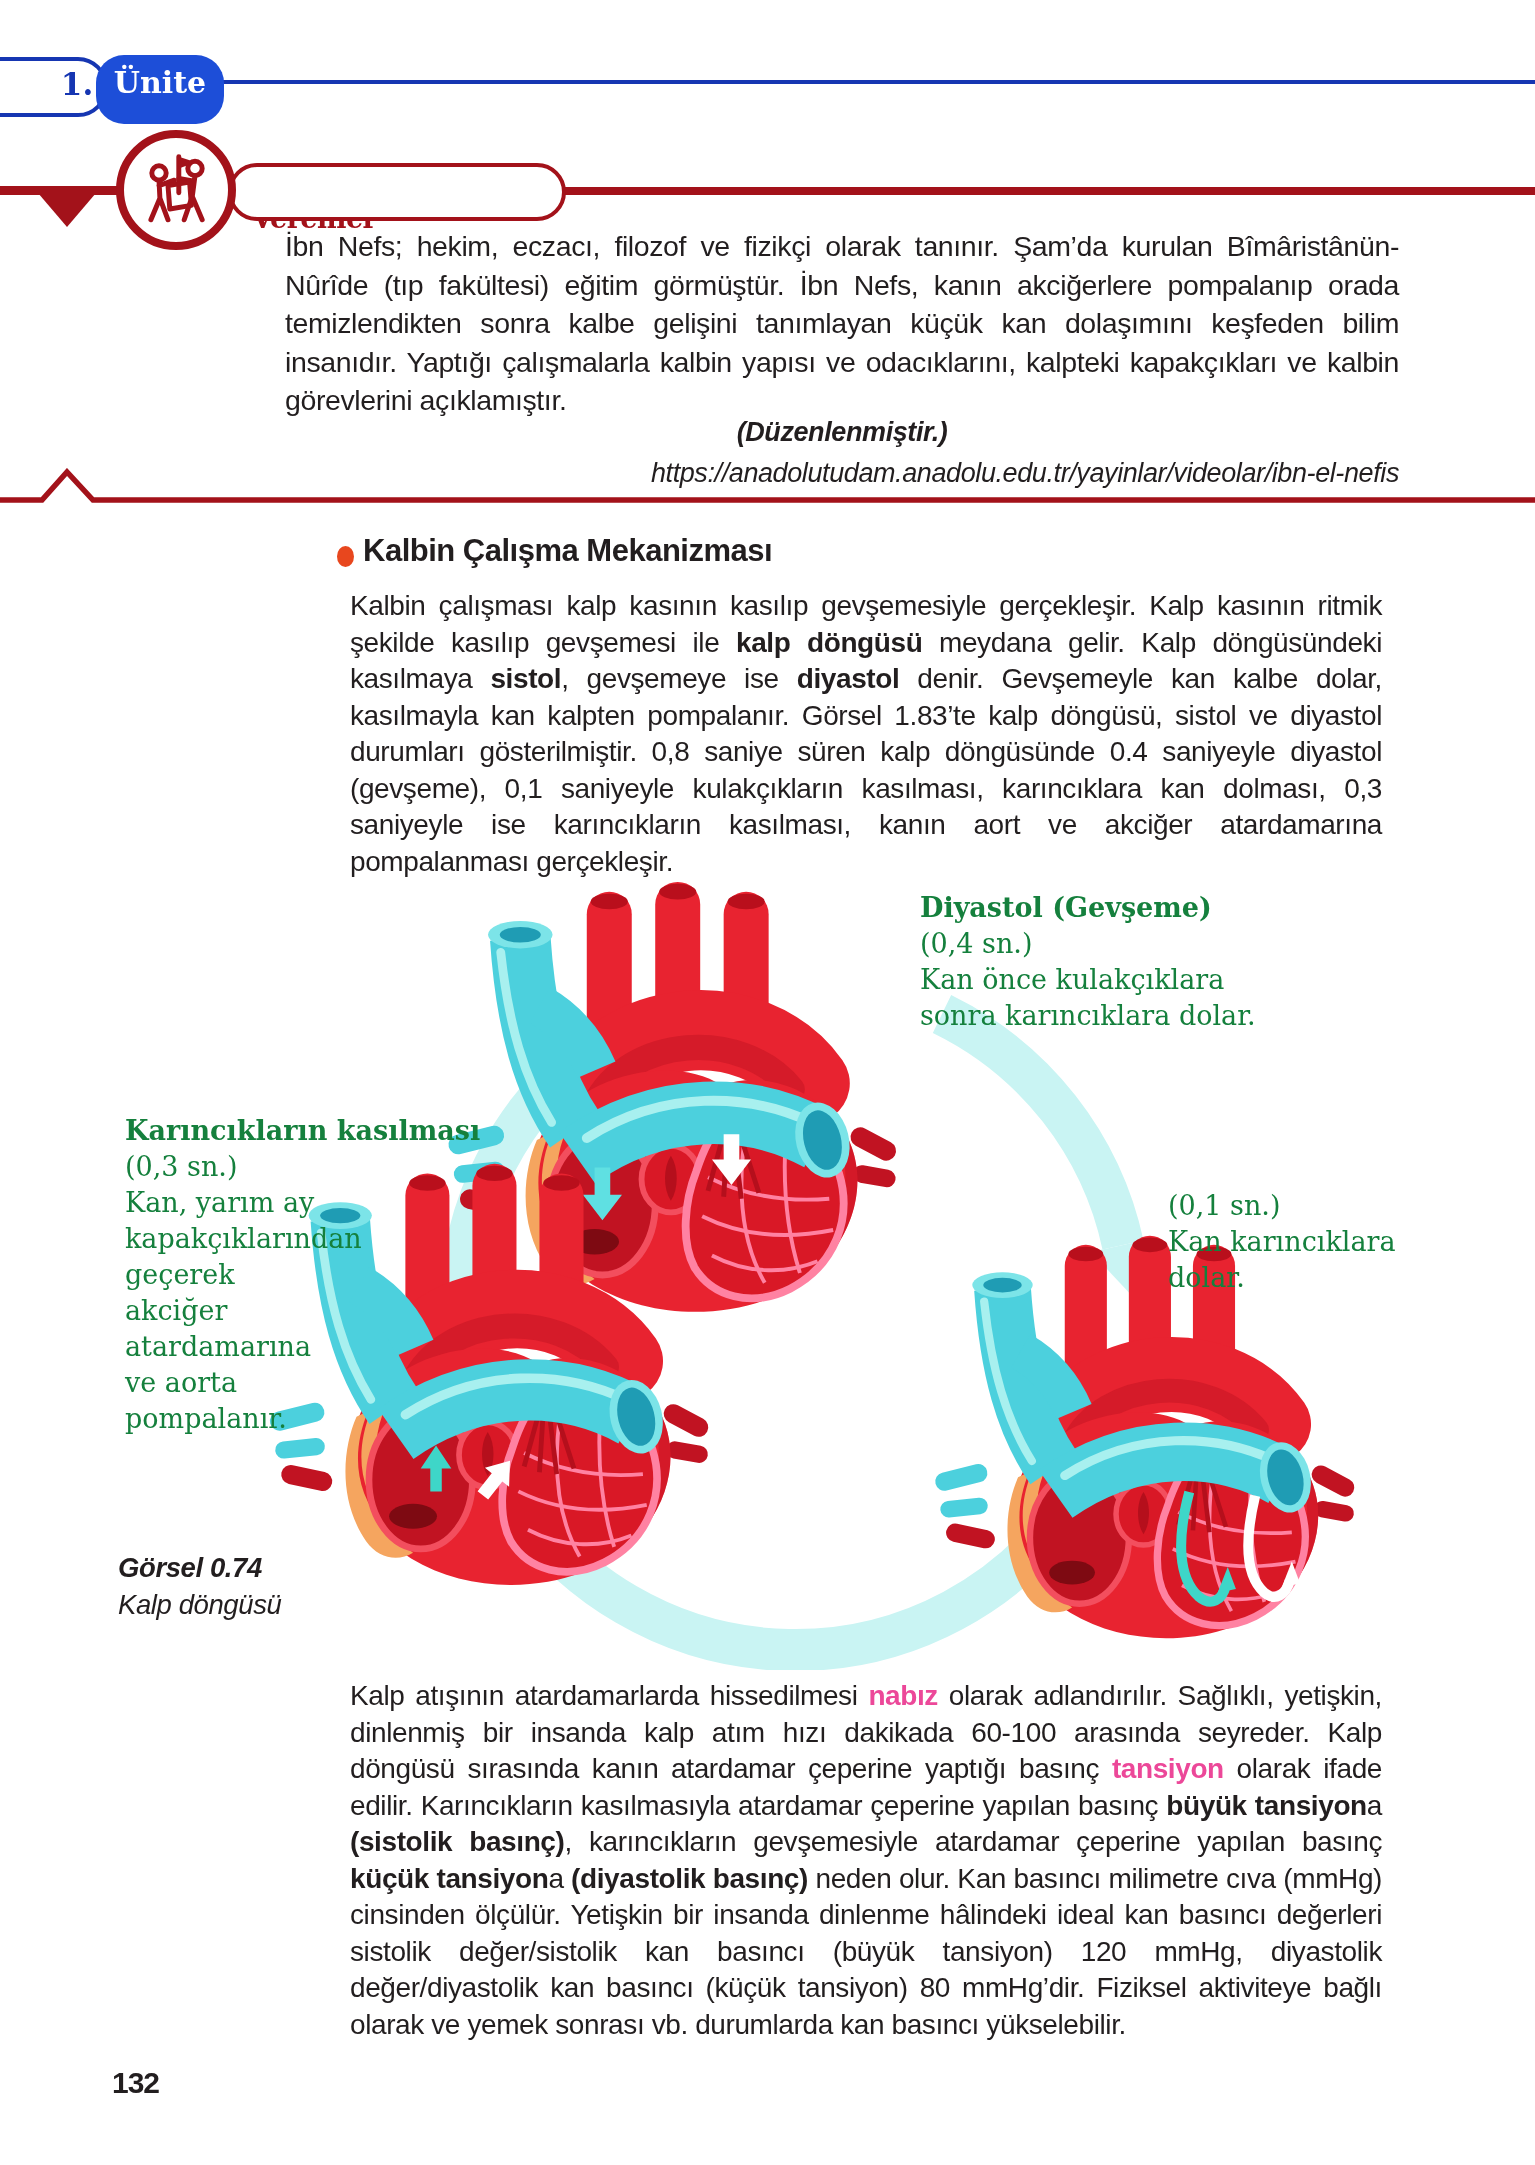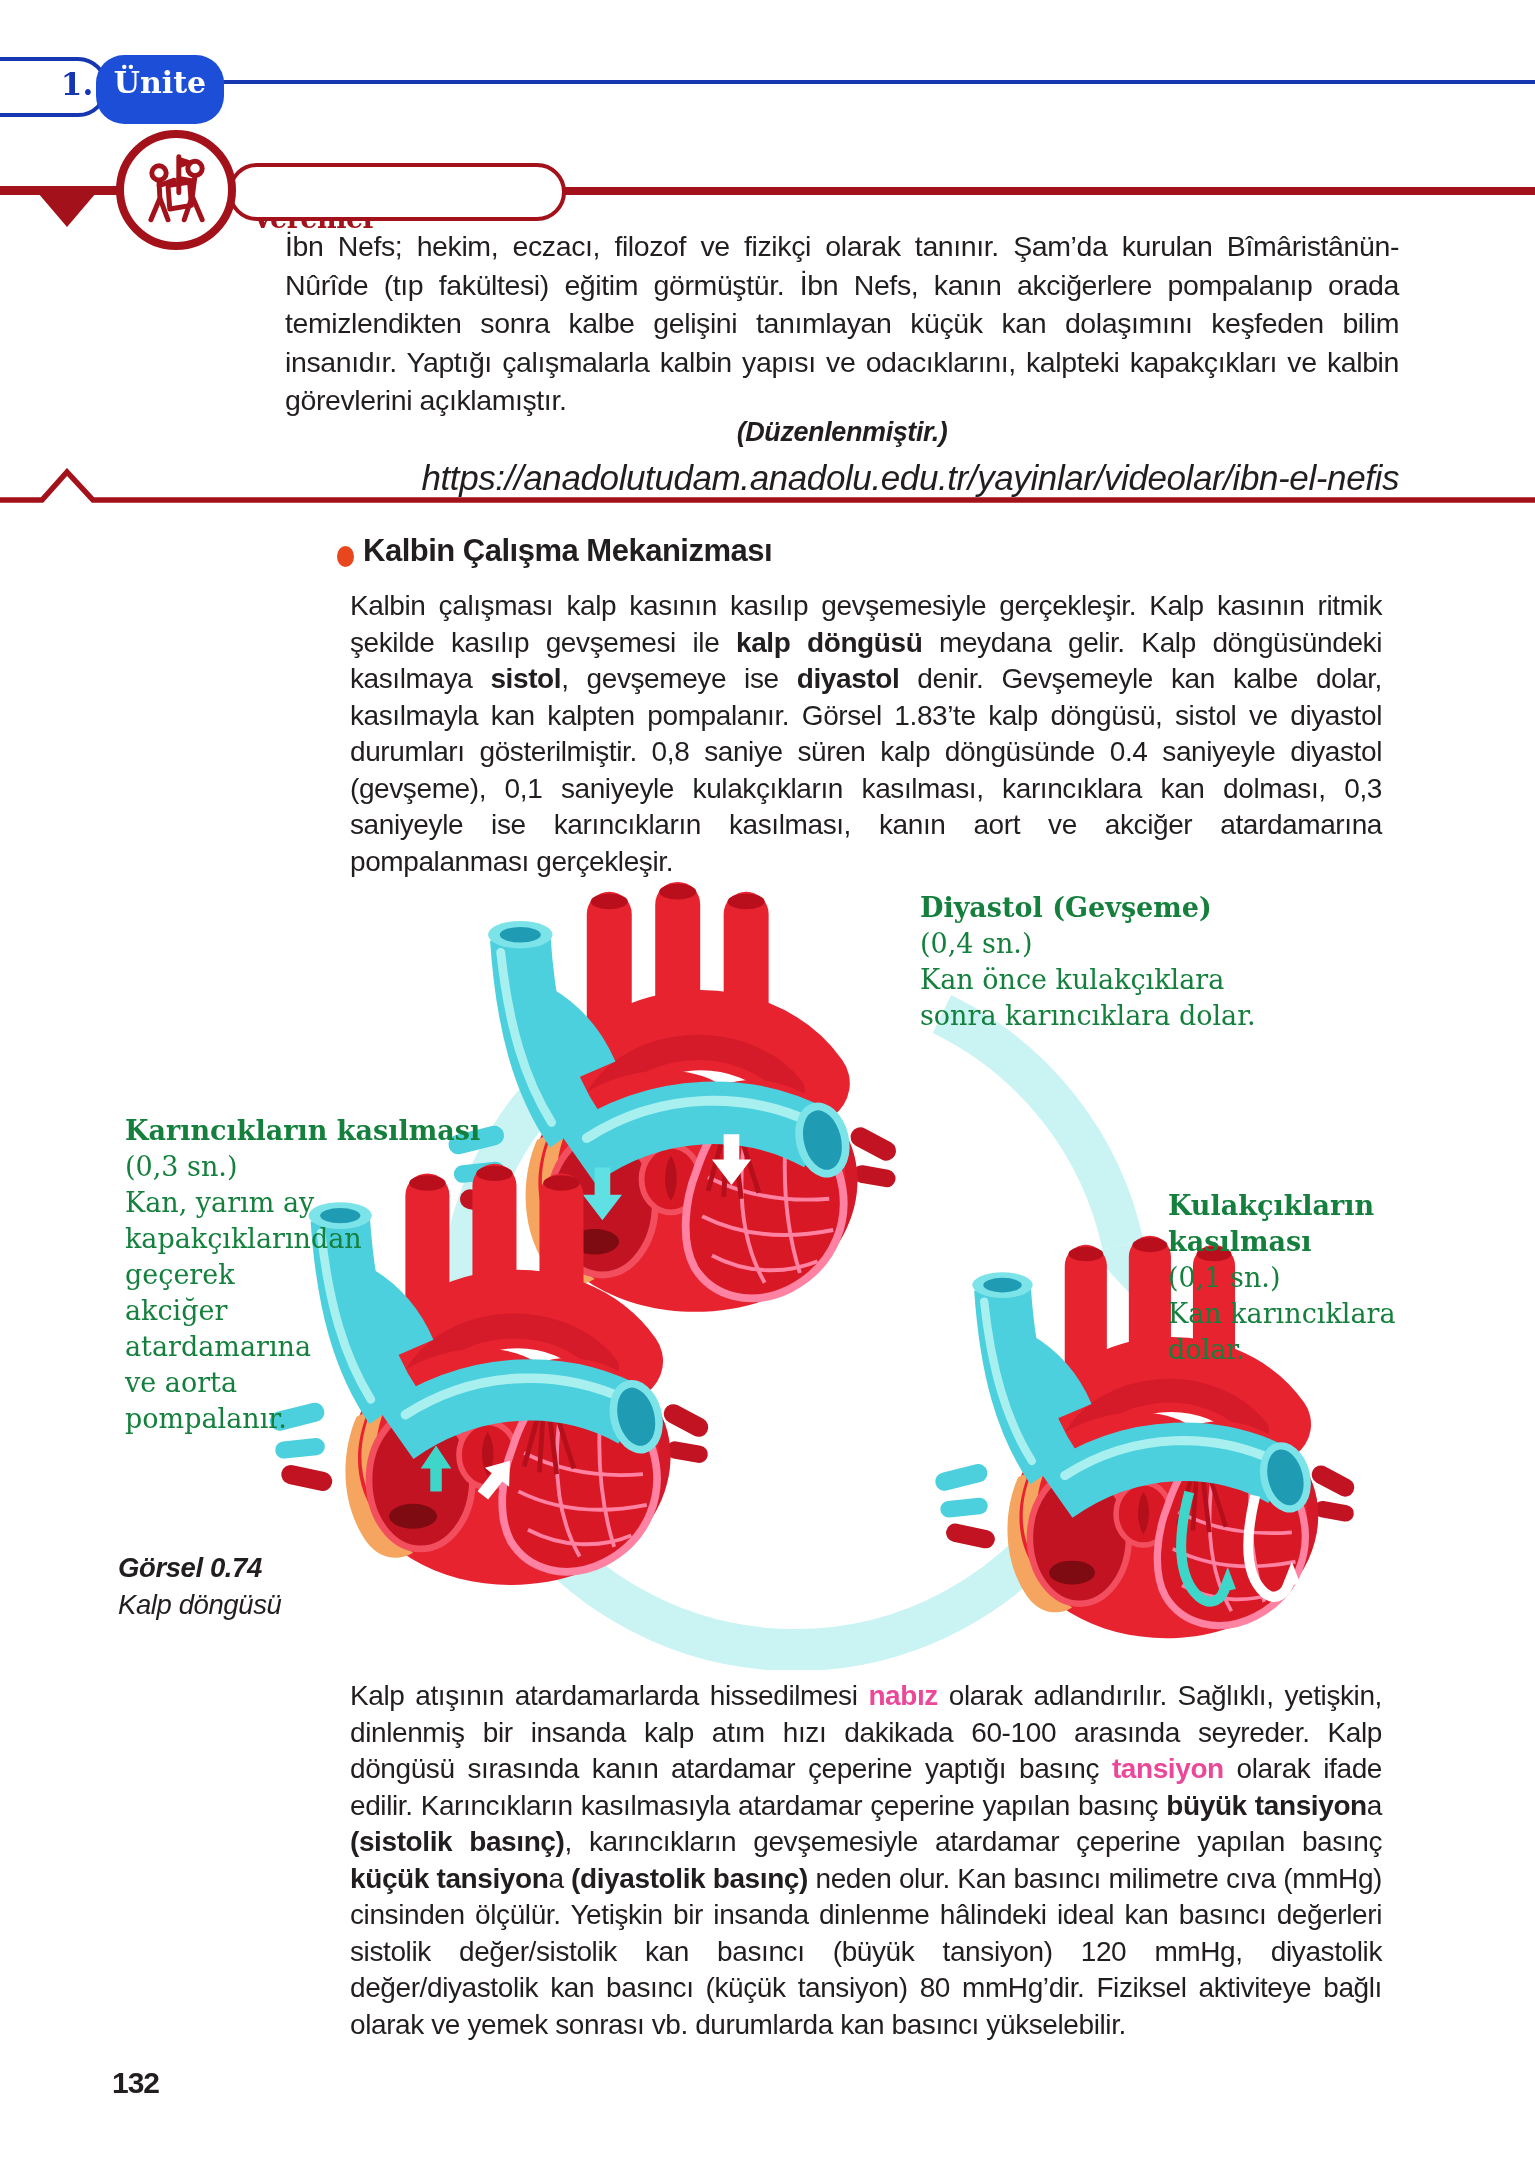--- a/index.html
+++ b/index.html
@@ -28,21 +28,21 @@
     border-radius:30px;box-sizing:border-box;z-index:1;}
   .feature-title{left:252px;top:172px;width:300px;color:#a3121a;font-family:"DejaVu Serif",serif;
     font-weight:bold;font-size:27px;letter-spacing:-0.5px;}
   .red-bar-right{left:560px;top:187px;width:975px;height:8px;background:#a3121a;}
 
   .feature-paragraph{left:285px;top:227px;width:1114px;font-size:28.5px;line-height:38.5px;
     text-align:justify;letter-spacing:-0.4px;}
   .source-note{left:285px;top:417px;width:1114px;text-align:center;font-style:italic;
     font-weight:bold;font-size:27px;letter-spacing:-0.4px;}
   .source-url{left:285px;top:458px;width:1114px;text-align:right;font-style:italic;
-    font-size:35px;letter-spacing:-0.4px;}
+    font-size:27px;letter-spacing:-0.4px;}
   .heartbeat-rule{left:0;top:468px;width:1535px;height:40px;}
 
   
   .section-bullet{left:337px;top:546px;width:17px;height:21px;border-radius:50%;background:#e8471e;}
   .section-heading{left:363px;top:533px;width:900px;font-size:31px;font-weight:bold;letter-spacing:-0.5px;}
   .para{left:350px;width:1032px;font-size:28px;line-height:36.5px;text-align:justify;letter-spacing:-0.4px;}
   .para .b{font-weight:bold;}
   .para .kw{font-weight:bold;color:#ec4899;}
   .para1{top:588px;}
   .para2{top:1678px;}
@@ -217,21 +217,20 @@
     <div>Kan önce kulakçıklara sonra karıncıklara dolar.</div>
   </div>
 
   <div class="abs fig-label label-ventricular">
     <div class="t">Karıncıkların kasılması</div>
     <div>(0,3 sn.)</div>
     <div>Kan, yarım ay kapakçıklarından geçerek akciğer atardamarına ve aorta pompalanır.</div>
   </div>
 
   <div class="abs fig-label label-atrial">
-    <div class="t">Kulakçıkların kasılması</div>
     <div>(0,1 sn.)</div>
     <div>Kan karıncıklara dolar.</div>
   </div>
 
   <div class="abs fig-caption">
     <div class="t">Görsel 0.74</div>
     <div>Kalp döngüsü</div>
   </div>
 
   <p class="abs para para2" style="margin:0"><span>Kalp atışının atardamarlarda hissedilmesi </span><span class="kw">nabız</span><span> olarak adlandırılır. Sağlıklı, yetişkin, dinlenmiş bir insanda kalp atım hızı dakikada 60-100 arasında seyreder. Kalp döngüsü sırasında kanın atardamar çeperine yaptığı basınç </span><span class="kw">tansiyon</span><span> olarak ifade edilir. Karıncıkların kasılmasıyla atardamar çeperine yapılan basınç </span><span class="b">büyük tansiyon</span><span>a </span><span class="b">(sistolik basınç)</span><span>, karıncıkların gevşemesiyle atardamar çeperine yapılan basınç </span><span class="b">küçük tansiyon</span><span>a </span><span class="b">(diyastolik basınç)</span><span> neden olur. Kan basıncı milimetre cıva (mmHg) cinsinden ölçülür. Yetişkin bir insanda dinlenme hâlindeki ideal kan basıncı değerleri sistolik değer/sistolik kan basıncı (büyük tansiyon) 120 mmHg, diyastolik değer/diyastolik kan basıncı (küçük tansiyon) 80 mmHg’dir. Fiziksel aktiviteye bağlı olarak ve yemek sonrası vb. durumlarda kan basıncı yükselebilir.</span></p>

